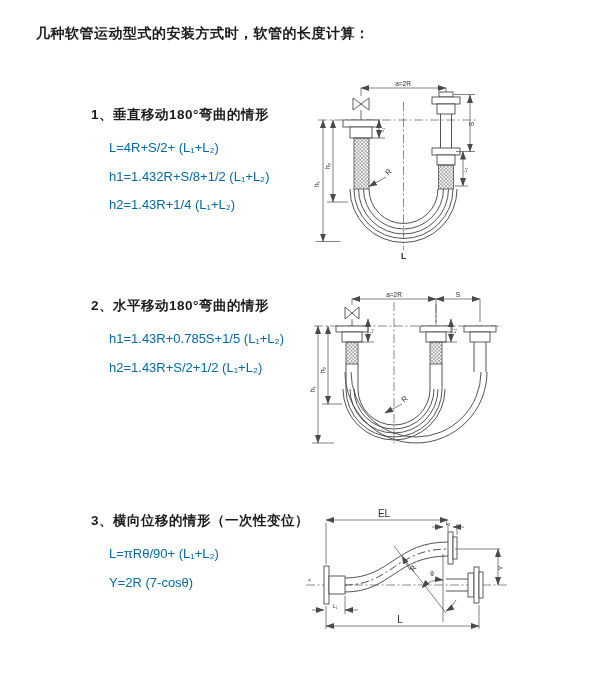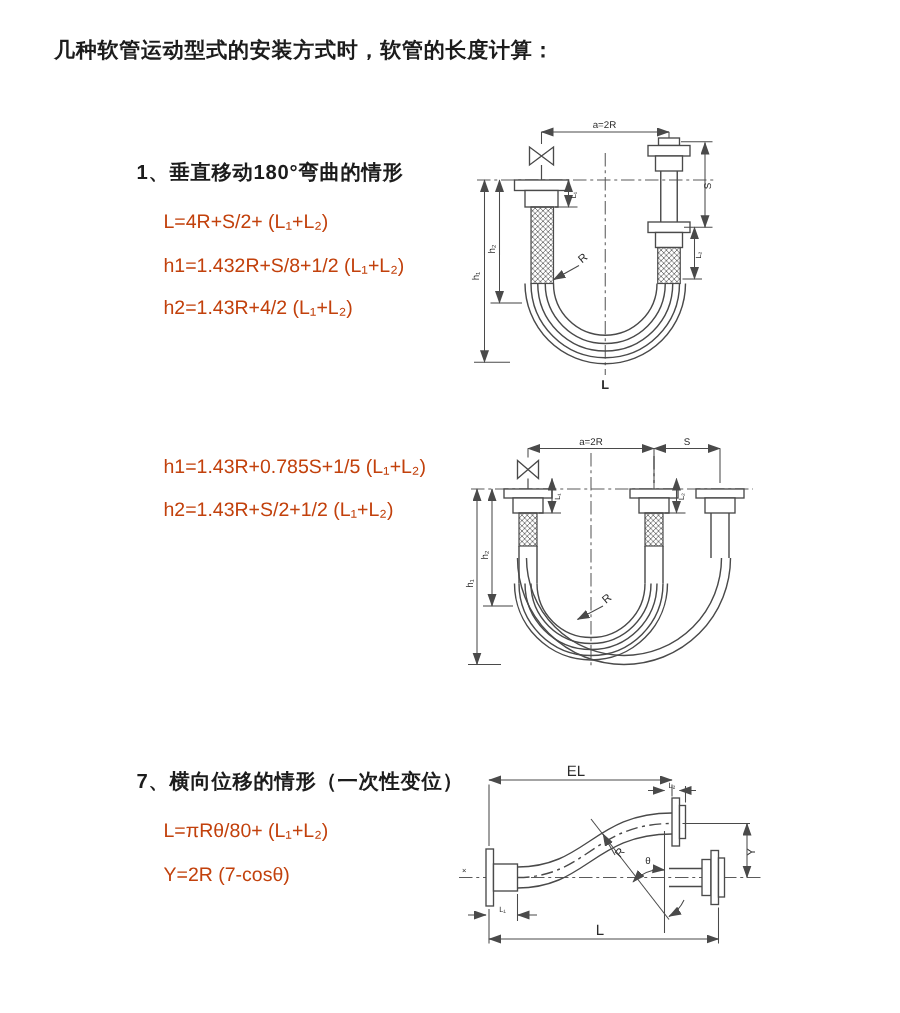--- a/index.html
+++ b/index.html
@@ -4,21 +4,21 @@
 <style>
   html,body{margin:0;padding:0;}
   body{
     width:600px;height:675px;background:#ffffff;position:relative;overflow:hidden;
     font-family:"Liberation Sans","DejaVu Sans",sans-serif;color:#1c1c1c;
   }
   .page{position:absolute;inset:0;background:#fff;}
   .title{position:absolute;left:36px;top:25px;font-size:14px;font-weight:600;letter-spacing:.5px;}
   .section{position:absolute;left:60px;margin-left:31px;}
   .sec-heading{font-size:13.5px;font-weight:600;margin:0 0 10px 0;letter-spacing:.5px;}
-  .formula{font-size:13px;line-height:28.5px;padding-left:18px;white-space:pre;color:#c2410c;}
+  .formula{font-size:13px;line-height:28.5px;padding-left:18px;white-space:pre;color:#0369a1;}
   .diag{position:absolute;}
   svg text{fill:#2b2b2b;}
   .dim-line{stroke:#4a4a4a;stroke-width:.7;fill:none;}
   .cl{stroke:#5a5a5a;stroke-width:.7;fill:none;stroke-dasharray:9 2.5 2 2.5;}
   .hose{stroke:#4a4a4a;stroke-width:.95;fill:none;}
   .fit{stroke:#4a4a4a;stroke-width:.9;fill:#ffffff;}
   .lbl{font-size:6.5px;}
   .lbl-s{font-size:5px;}
   .lbl-b{font-size:8.5px;}
   .lbl-xl{font-size:10px;}
@@ -27,31 +27,32 @@
 <body>
 
 <div class="page">
 
   <div class="title">几种软管运动型式的安装方式时，软管的长度计算：</div>
 
   <div class="section" style="top:106px;">
     <div class="sec-heading">1、垂直移动180°弯曲的情形</div>
     <div class="formula">L=4R+S/2+ (L₁+L₂)</div>
     <div class="formula">h1=1.432R+S/8+1/2 (L₁+L₂)</div>
-    <div class="formula">h2=1.43R+4/2 (L₁+L₂)</div>
+    <div class="formula">h2=1.43R+1/4 (L₁+L₂)</div>
   </div>
 
   <div class="section" style="top:297px;">
+    <div class="sec-heading">2、水平移动180°弯曲的情形</div>
     <div class="formula">h1=1.43R+0.785S+1/5 (L₁+L₂)</div>
     <div class="formula">h2=1.43R+S/2+1/2 (L₁+L₂)</div>
   </div>
 
   <div class="section" style="top:512px;">
-    <div class="sec-heading">7、横向位移的情形（一次性变位）</div>
-    <div class="formula">L=πRθ/80+ (L₁+L₂)</div>
+    <div class="sec-heading">3、横向位移的情形（一次性变位）</div>
+    <div class="formula">L=πRθ/90+ (L₁+L₂)</div>
     <div class="formula">Y=2R (7-cosθ)</div>
   </div>
 
   <svg class="diag" style="left:306px;top:74px;" width="245" height="190" viewBox="0 0 245 190">
     <defs>
       <marker id="a1" markerWidth="9" markerHeight="7" refX="8" refY="3" orient="auto-start-reverse" markerUnits="userSpaceOnUse">
         <path d="M0,0L8.5,3L0,6Z" fill="#4a4a4a"></path>
       </marker>
       <pattern id="p1" width="3.5" height="3.5" patternUnits="userSpaceOnUse">
         <path d="M0,3.5L3.5,0M0,0L3.5,3.5" stroke="#6a6a6a" stroke-width="0.55"></path>

